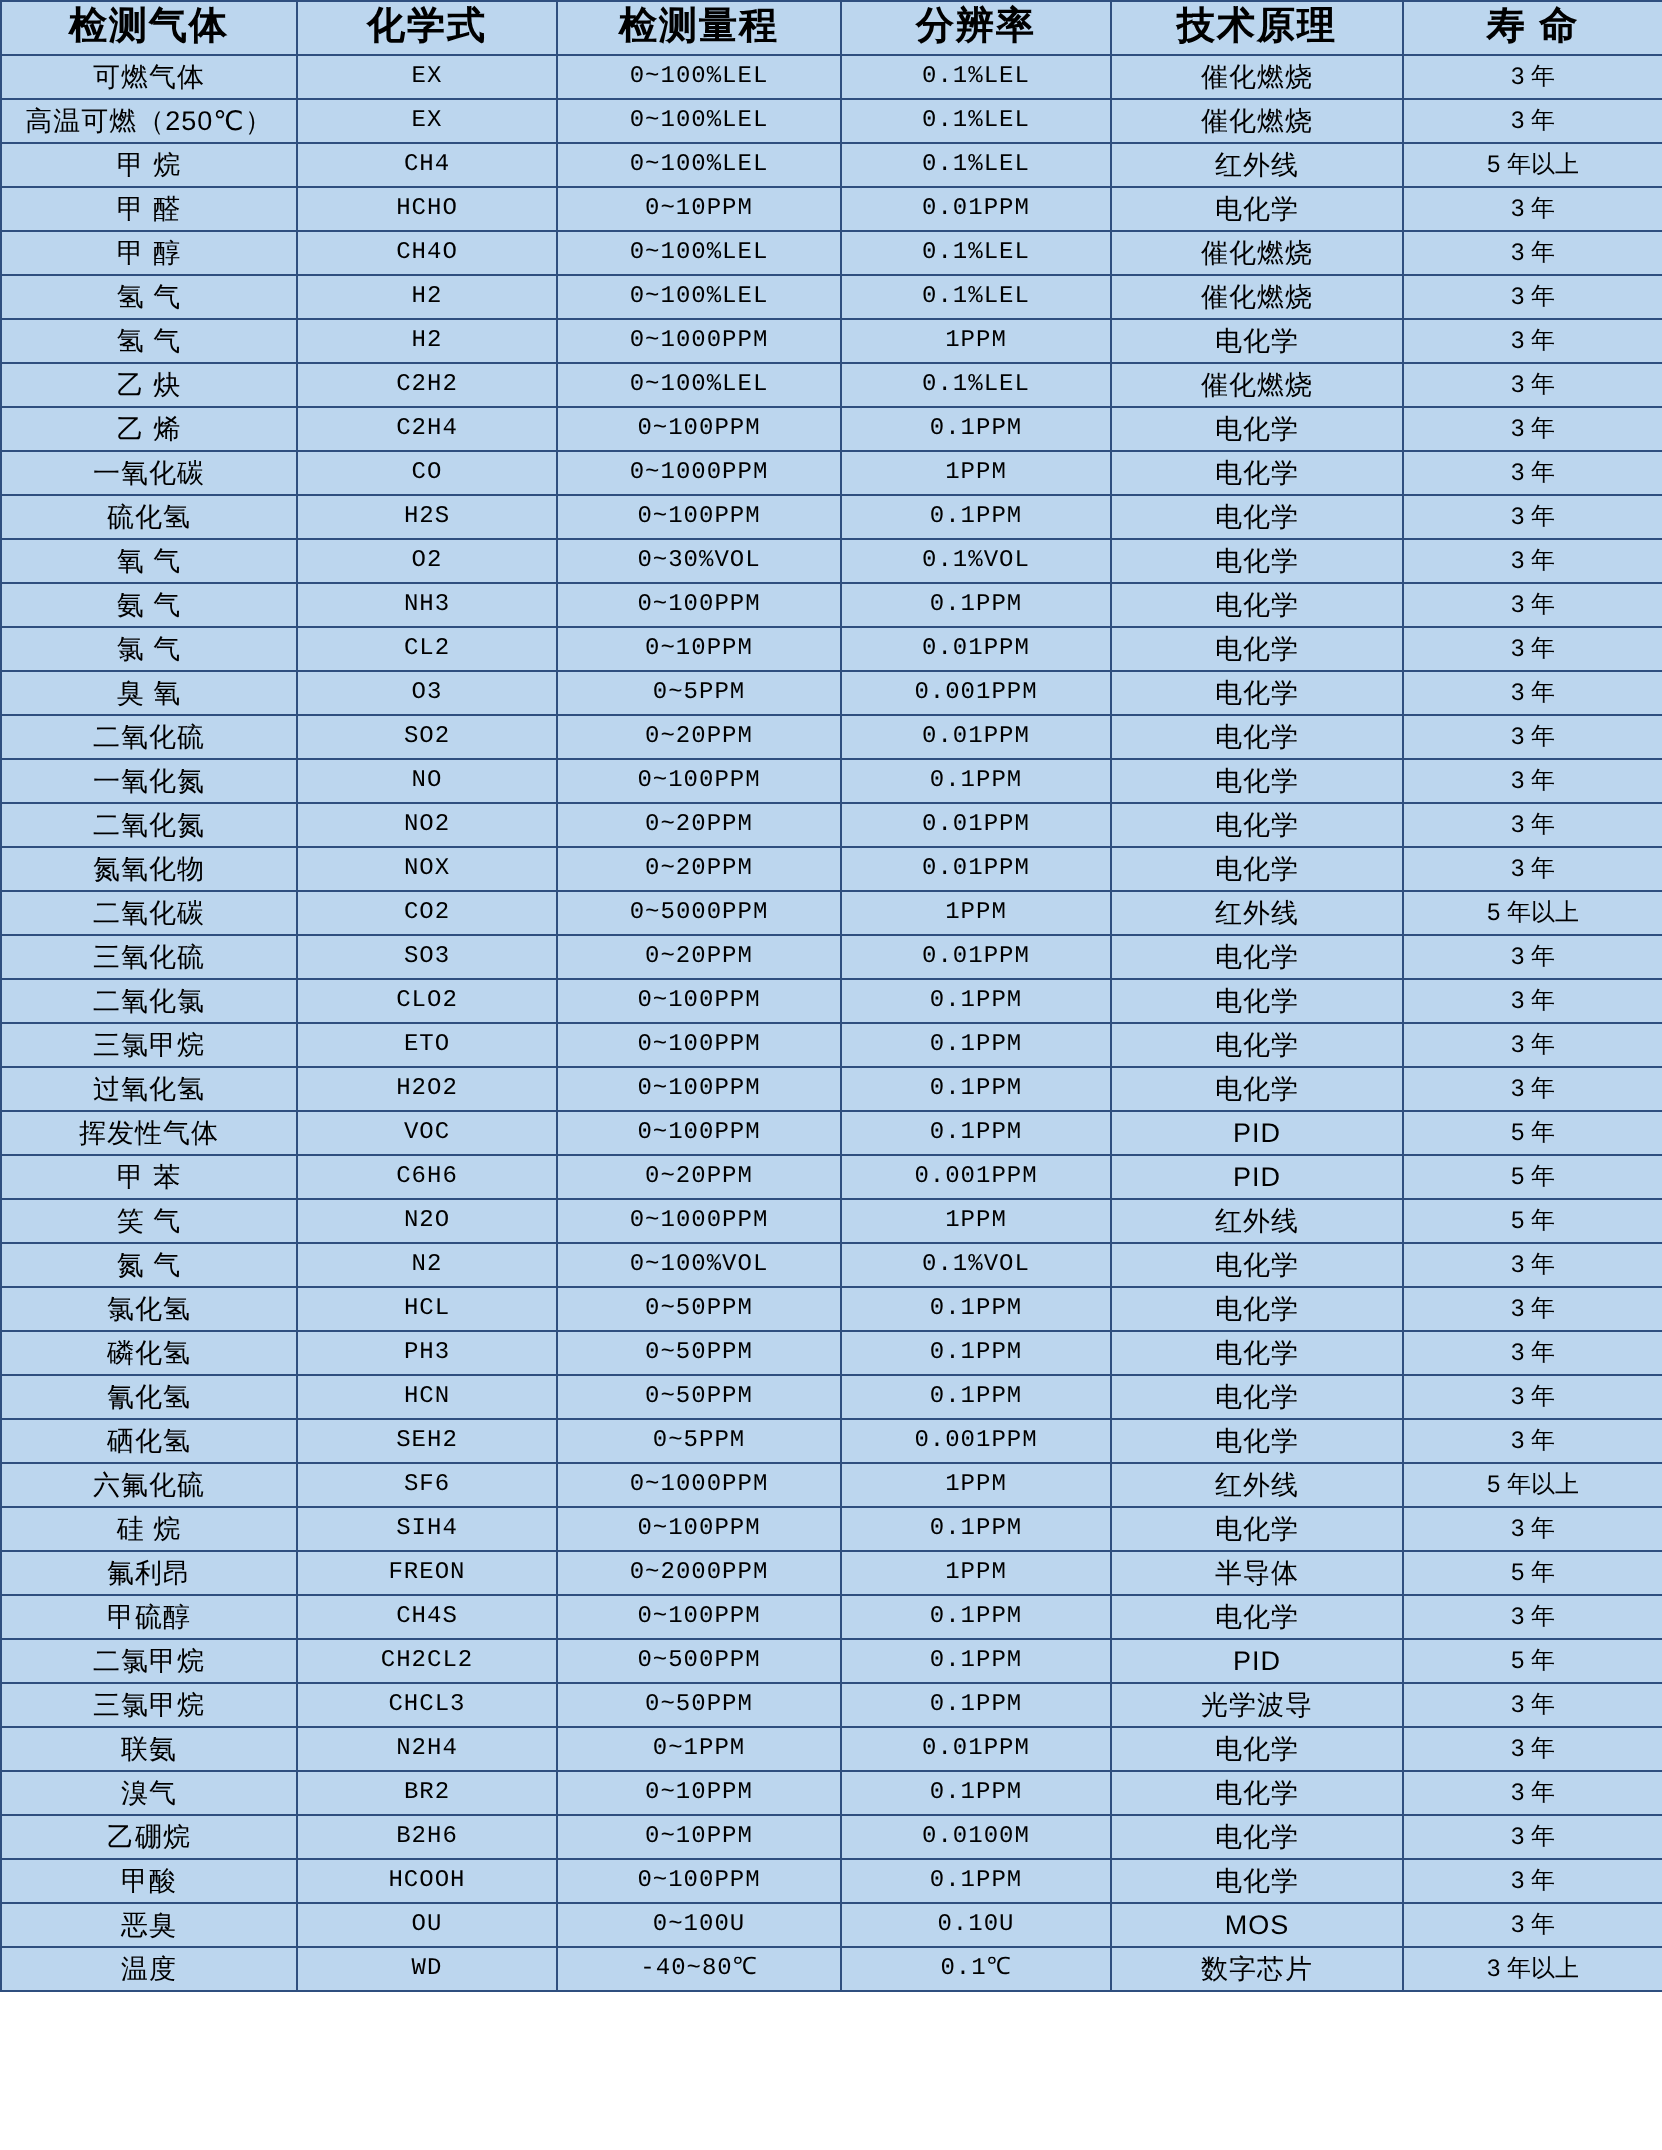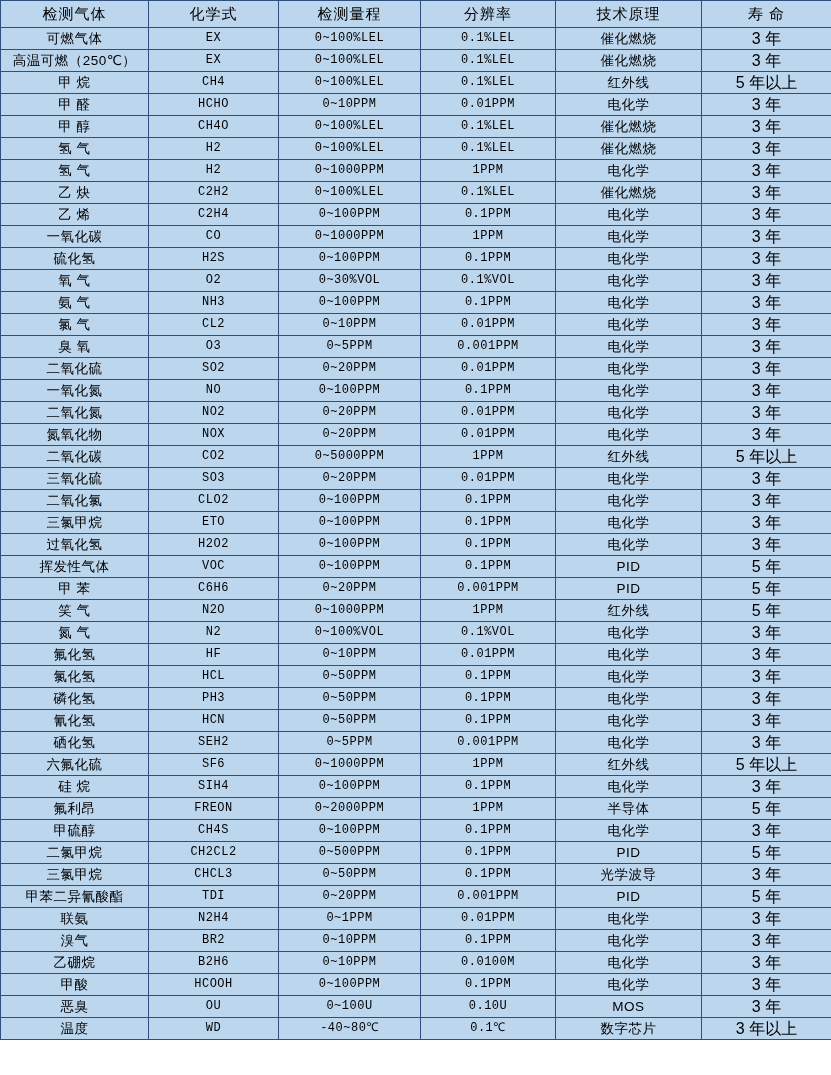--- a/index.html
+++ b/index.html
@@ -30,41 +30,41 @@
     vertical-align: middle;
     color: #000000;
     background: #bcd6ee;
     height: 21px;
     line-height: 19px;
     padding: 0;
     overflow: hidden;
     white-space: nowrap;
   }
   #gas-table thead th {
-    font-size: 15px;
-    font-weight: normal;
+    font-size: 19px;
+    font-weight: bold;
     letter-spacing: 1px;
     height: 26px;
     line-height: 24px;
   }
   #gas-table td {
     font-size: 13px;
     font-weight: normal;
   }
   #gas-table td.cn {
     font-size: 13.5px;
     letter-spacing: 0.5px;
   }
   #gas-table td.mono {
     font-family: "Liberation Mono", "DejaVu Sans Mono", monospace;
     font-size: 12px;
     letter-spacing: 0.5px;
   }
   #gas-table td.small {
-    font-size: 16px;
+    font-size: 12px;
     letter-spacing: 0;
   }
 </style>
 </head>
 <body>
 
 <table id="gas-table">
   <colgroup>
     <col class="c0">
       <col class="c1">
@@ -302,28 +302,20 @@
       </tr>
       <tr>
         <td class="cn">氮 气</td>
         <td class="mono">N2</td>
         <td class="mono">0~100%VOL</td>
         <td class="mono">0.1%VOL</td>
         <td class="cn">电化学</td>
         <td class="small">3 年</td>
       </tr>
       <tr>
-        <td class="cn">氟化氢</td>
-        <td class="mono">HF</td>
-        <td class="mono">0~10PPM</td>
-        <td class="mono">0.01PPM</td>
-        <td class="cn">电化学</td>
-        <td class="small">3 年</td>
-      </tr>
-      <tr>
         <td class="cn">氯化氢</td>
         <td class="mono">HCL</td>
         <td class="mono">0~50PPM</td>
         <td class="mono">0.1PPM</td>
         <td class="cn">电化学</td>
         <td class="small">3 年</td>
       </tr>
       <tr>
         <td class="cn">磷化氢</td>
         <td class="mono">PH3</td>
@@ -388,28 +380,20 @@
         <td class="cn">PID</td>
         <td class="small">5 年</td>
       </tr>
       <tr>
         <td class="cn">三氯甲烷</td>
         <td class="mono">CHCL3</td>
         <td class="mono">0~50PPM</td>
         <td class="mono">0.1PPM</td>
         <td class="cn">光学波导</td>
         <td class="small">3 年</td>
-      </tr>
-      <tr>
-        <td class="cn">甲苯二异氰酸酯</td>
-        <td class="mono">TDI</td>
-        <td class="mono">0~20PPM</td>
-        <td class="mono">0.001PPM</td>
-        <td class="cn">PID</td>
-        <td class="small">5 年</td>
       </tr>
       <tr>
         <td class="cn">联氨</td>
         <td class="mono">N2H4</td>
         <td class="mono">0~1PPM</td>
         <td class="mono">0.01PPM</td>
         <td class="cn">电化学</td>
         <td class="small">3 年</td>
       </tr>
       <tr>

